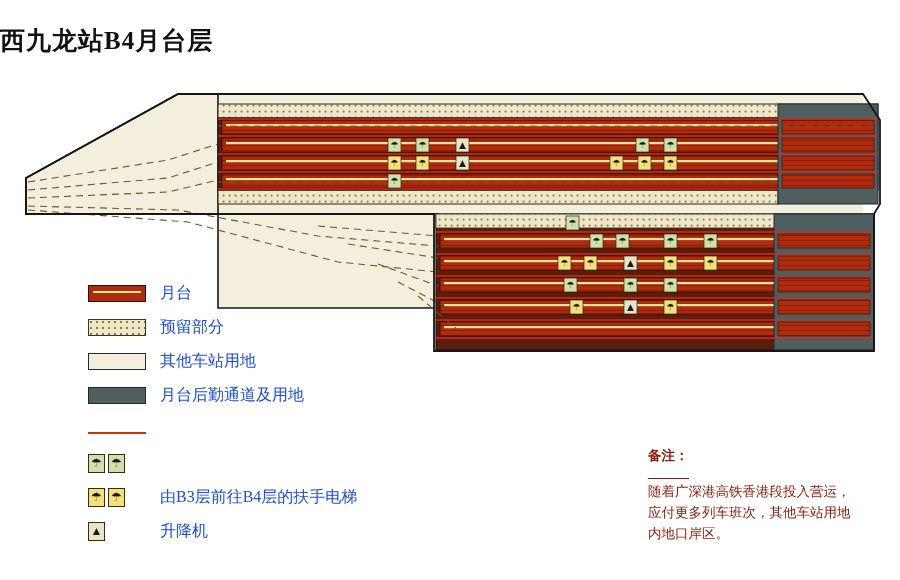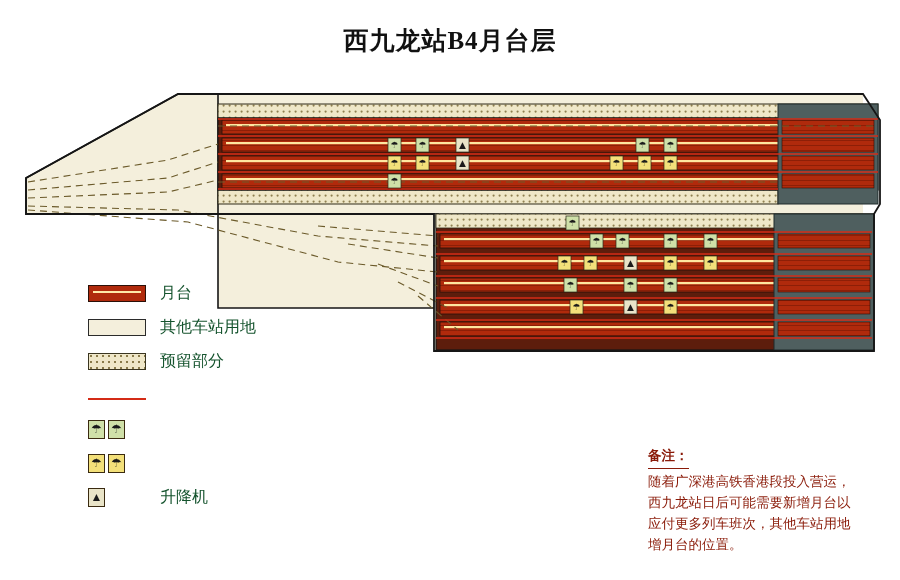--- a/index.html
+++ b/index.html
@@ -17,21 +17,20 @@
   #root {
     position: relative;
     width: 900px;
     height: 580px;
   }
   #title {
     position: absolute;
     top: 24px;
     left: 0;
     width: 900px;
-    text-align: center;
     font-family: "Liberation Serif", serif;
     font-weight: bold;
     font-size: 25px;
     letter-spacing: 1px;
     color: #111111;
   }
   #plan {
     position: absolute;
     top: 86px;
     left: 18px;
@@ -90,21 +89,21 @@
   }
   .sw-border {
     border: 0;
     height: 0;
     border-top: 2px solid #d42b16;
     margin-top: 8px;
   }
   .legend-label {
     font-family: "Liberation Serif", serif;
     font-size: 16px;
-    color: #14532d;
+    color: #1d4ed8;
     white-space: nowrap;
   }
   .icon-pair {
     width: 58px;
     margin-right: 14px;
     display: flex;
     gap: 3px;
     flex: 0 0 auto;
     justify-content: flex-start;
   }
@@ -137,21 +136,21 @@
     width: 240px;
     font-family: "Liberation Serif", serif;
     font-size: 13.5px;
     line-height: 1.55;
     color: #8a1a08;
   }
   #note .note-title {
     font-weight: bold;
     border-bottom: 1px solid #8a1a08;
     display: inline-block;
-    padding-bottom: 1px;
+    padding-bottom: 11px;
     margin-bottom: 3px;
   }
   #note p { margin: 0; }
 </style>
 </head>
 <body>
 
 <div id="root">
 
   <div id="title">西九龙站B4月台层</div>
@@ -353,58 +352,62 @@
   </svg>
 
   <div id="legend">
 
     <div class="legend-row">
       <div class="legend-swatch sw-platform"></div>
       <div class="legend-label">月台</div>
     </div>
 
     <div class="legend-row">
+      <div class="legend-swatch sw-reserved"></div>
+      <div class="legend-label">预留部分</div>
+    </div>
+
+    <div class="legend-row">
       <div class="legend-swatch sw-other"></div>
       <div class="legend-label">其他车站用地</div>
     </div>
 
     <div class="legend-row">
-      <div class="legend-swatch sw-reserved"></div>
-      <div class="legend-label">预留部分</div>
-    </div>
-
+      <div class="legend-swatch sw-service"></div>
+      <div class="legend-label">月台后勤通道及用地</div>
+    </div>
 
 
     <div class="legend-row">
       <div class="legend-swatch sw-border"></div>
     </div>
 
     <div class="legend-row">
       <div class="icon-pair">
         <div class="icon-box icon-green">☂</div>
         <div class="icon-box icon-green">☂</div>
       </div>
     </div>
 
     <div class="legend-row">
       <div class="icon-pair">
         <div class="icon-box icon-yellow">☂</div>
         <div class="icon-box icon-yellow">☂</div>
       </div>
+      <div class="legend-label">由B3层前往B4层的扶手电梯</div>
     </div>
 
     <div class="legend-row">
       <div class="icon-single">
         <div class="icon-box icon-lift">▲</div>
       </div>
       <div class="legend-label">升降机</div>
     </div>
   </div>
 
   <div id="note">
     <div class="note-title">备注：</div>
     <p>随着广深港高铁香港段投入营运，</p>
-    <p>西九龙站日后可能需要新增月台以</p>
     <p>应付更多列车班次，其他车站用地</p>
-    <p>增月台的位置。</p>
+    <p>内地口岸区。</p>
   </div>
 
 </div>
 
 </body></html>

